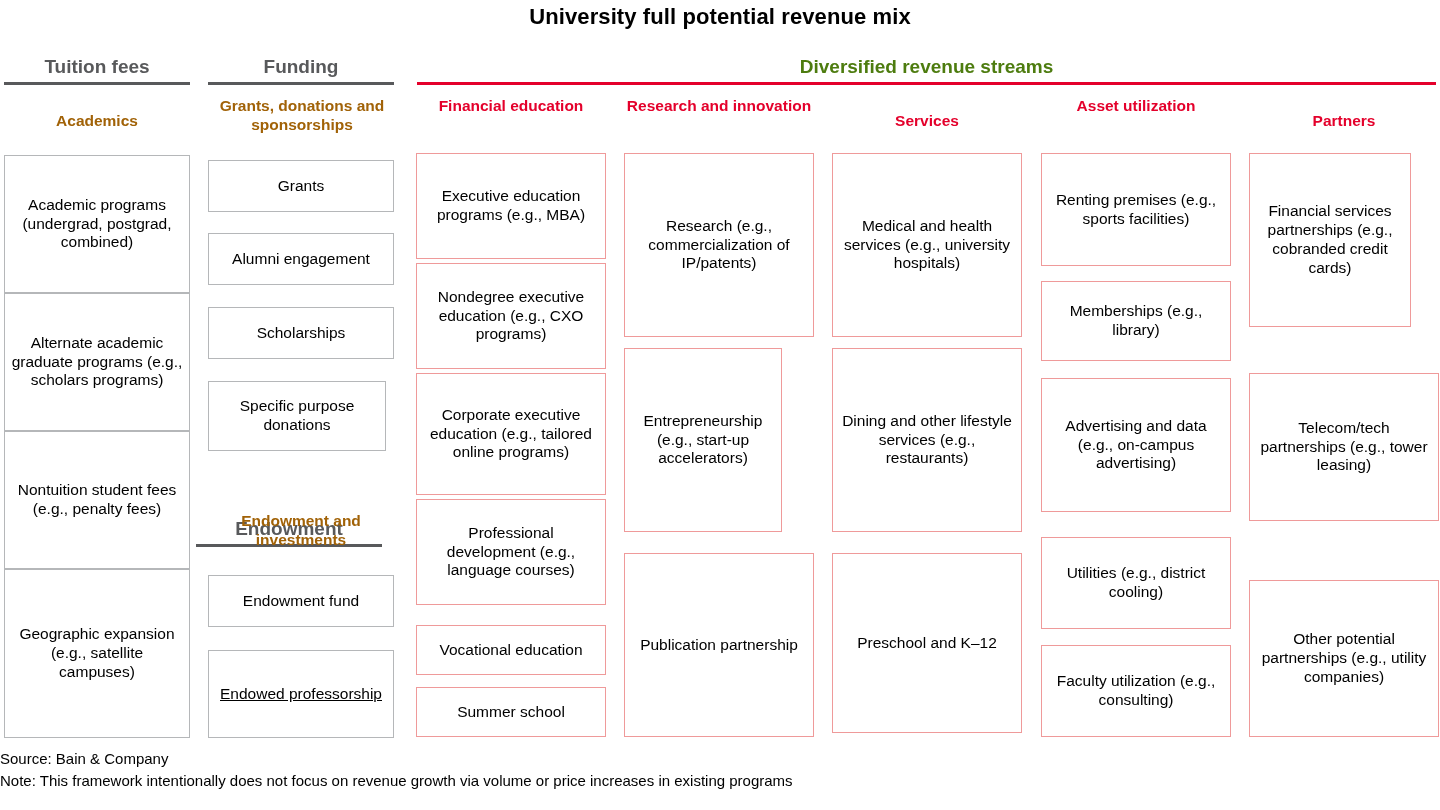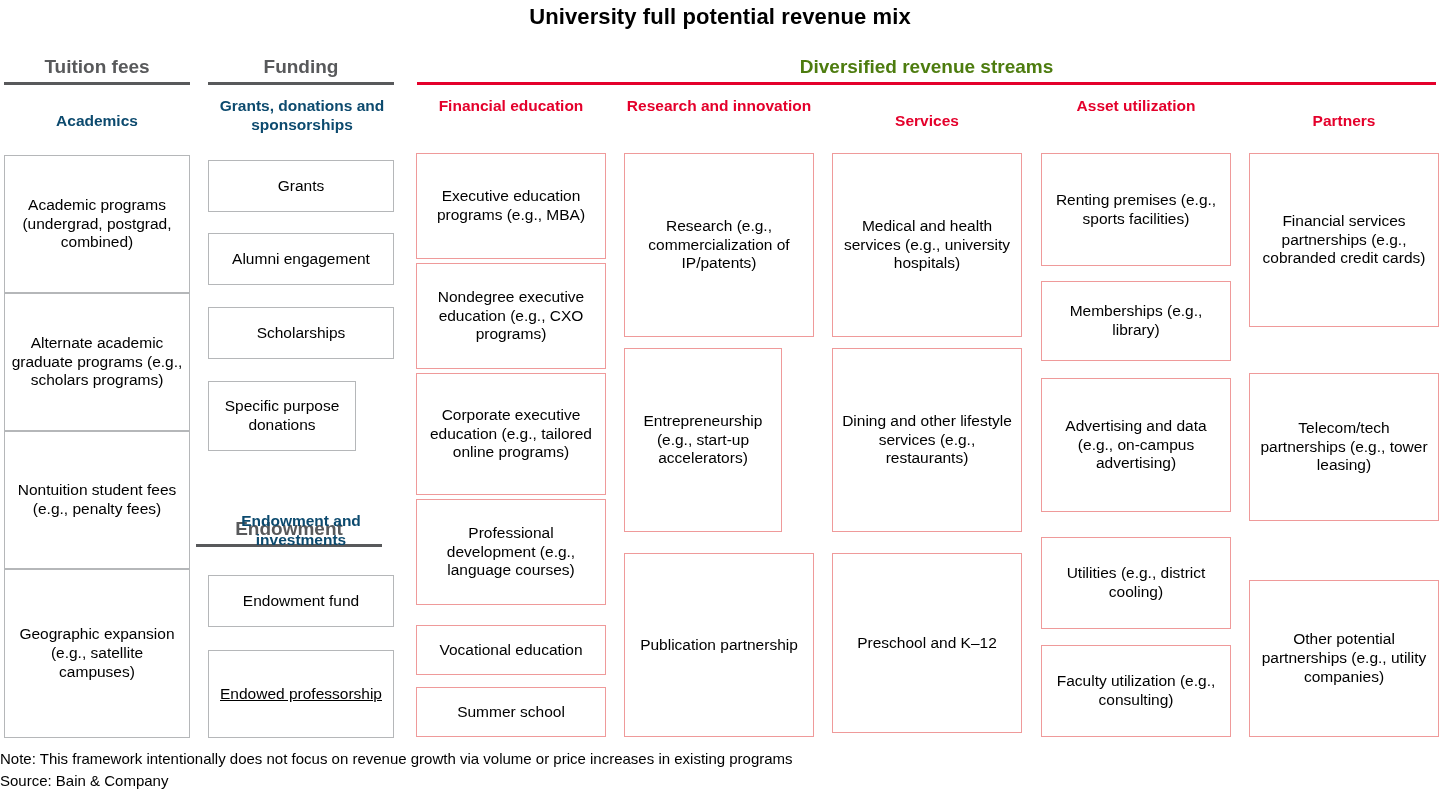--- a/index.html
+++ b/index.html
@@ -46,21 +46,21 @@
   .grp-red .rule { background: #e4002b; }
 
   
   .col-head {
     position: absolute;
     font-size: 15.5px;
     font-weight: bold;
     text-align: center;
     line-height: 1.25;
   }
-  .col-head.gray { color: #0c4a6e; }
+  .col-head.gray { color: #a16207; }
   .col-head.red { color: #e4002b; }
 
   
   .box {
     position: absolute;
     box-sizing: border-box;
     border: 1px solid #b5b7b9;
     display: flex;
     align-items: center;
     justify-content: center;
@@ -125,21 +125,21 @@
 <div class="col-head red" style="left:1251px; top:111px; width:186px;">Partners</div>
 
 <div class="box" style="left:4px; top:155px; width:186px; height:138px;">Academic programs (undergrad, postgrad, combined)</div>
 <div class="box" style="left:4px; top:293px; width:186px; height:138px;">Alternate academic graduate programs (e.g., scholars programs)</div>
 <div class="box" style="left:4px; top:431px; width:186px; height:138px;">Nontuition student fees (e.g., penalty fees)</div>
 <div class="box" style="left:4px; top:569px; width:186px; height:169px;">Geographic expansion (e.g., satellite campuses)</div>
 
 <div class="box" style="left:208px; top:160px; width:186px; height:52px;">Grants</div>
 <div class="box" style="left:208px; top:233px; width:186px; height:52px;">Alumni engagement</div>
 <div class="box" style="left:208px; top:307px; width:186px; height:52px;">Scholarships</div>
-<div class="box" style="left:208px; top:381px; width:148px; height:70px;">Specific purpose donations</div>
+<div class="box" style="left:208px; top:381px; width:178px; height:70px;">Specific purpose donations</div>
 
 <div class="box" style="left:208px; top:575px; width:186px; height:52px;">Endowment fund</div>
 <div class="box" style="left:208px; top:650px; width:186px; height:88px;text-decoration:underline;">Endowed professorship</div>
 
 <div class="box redbrd" style="left:416px; top:153px; width:190px; height:106px;">Executive education programs (e.g., MBA)</div>
 <div class="box redbrd" style="left:416px; top:263px; width:190px; height:106px;">Nondegree executive education (e.g., CXO programs)</div>
 <div class="box redbrd" style="left:416px; top:373px; width:190px; height:122px;">Corporate executive education (e.g., tailored online programs)</div>
 <div class="box redbrd" style="left:416px; top:499px; width:190px; height:106px;">Professional development (e.g., language courses)</div>
 <div class="box redbrd" style="left:416px; top:625px; width:190px; height:50px;">Vocational education</div>
 <div class="box redbrd" style="left:416px; top:687px; width:190px; height:50px;">Summer school</div>
@@ -151,20 +151,20 @@
 <div class="box redbrd" style="left:832px; top:153px; width:190px; height:184px;">Medical and health services (e.g., university hospitals)</div>
 <div class="box redbrd" style="left:832px; top:348px; width:190px; height:184px;">Dining and other lifestyle services (e.g., restaurants)</div>
 <div class="box redbrd" style="left:832px; top:553px; width:190px; height:180px;">Preschool and K–12</div>
 
 <div class="box redbrd" style="left:1041px; top:153px; width:190px; height:113px;">Renting premises (e.g., sports facilities)</div>
 <div class="box redbrd" style="left:1041px; top:281px; width:190px; height:80px;">Memberships (e.g., library)</div>
 <div class="box redbrd" style="left:1041px; top:378px; width:190px; height:134px;">Advertising and data (e.g., on-campus advertising)</div>
 <div class="box redbrd" style="left:1041px; top:537px; width:190px; height:92px;">Utilities (e.g., district cooling)</div>
 <div class="box redbrd" style="left:1041px; top:645px; width:190px; height:92px;">Faculty utilization (e.g., consulting)</div>
 
-<div class="box redbrd" style="left:1249px; top:153px; width:190px; height:174px;">Financial services partnerships (e.g., cobranded credit cards)</div>
+<div class="box redbrd" style="left:1249px; top:153px; width:162px; height:174px;">Financial services partnerships (e.g., cobranded credit cards)</div>
 <div class="box redbrd" style="left:1249px; top:373px; width:190px; height:148px;">Telecom/tech partnerships (e.g., tower leasing)</div>
 <div class="box redbrd" style="left:1249px; top:580px; width:190px; height:157px;">Other potential partnerships (e.g., utility companies)</div>
 
 <div class="footnotes">
+  <div>Source: Bain &amp; Company</div>
   <div>Note: This framework intentionally does not focus on revenue growth via volume or price increases in existing programs</div>
-  <div>Source: Bain &amp; Company</div>
 </div>
 
 </body></html>

